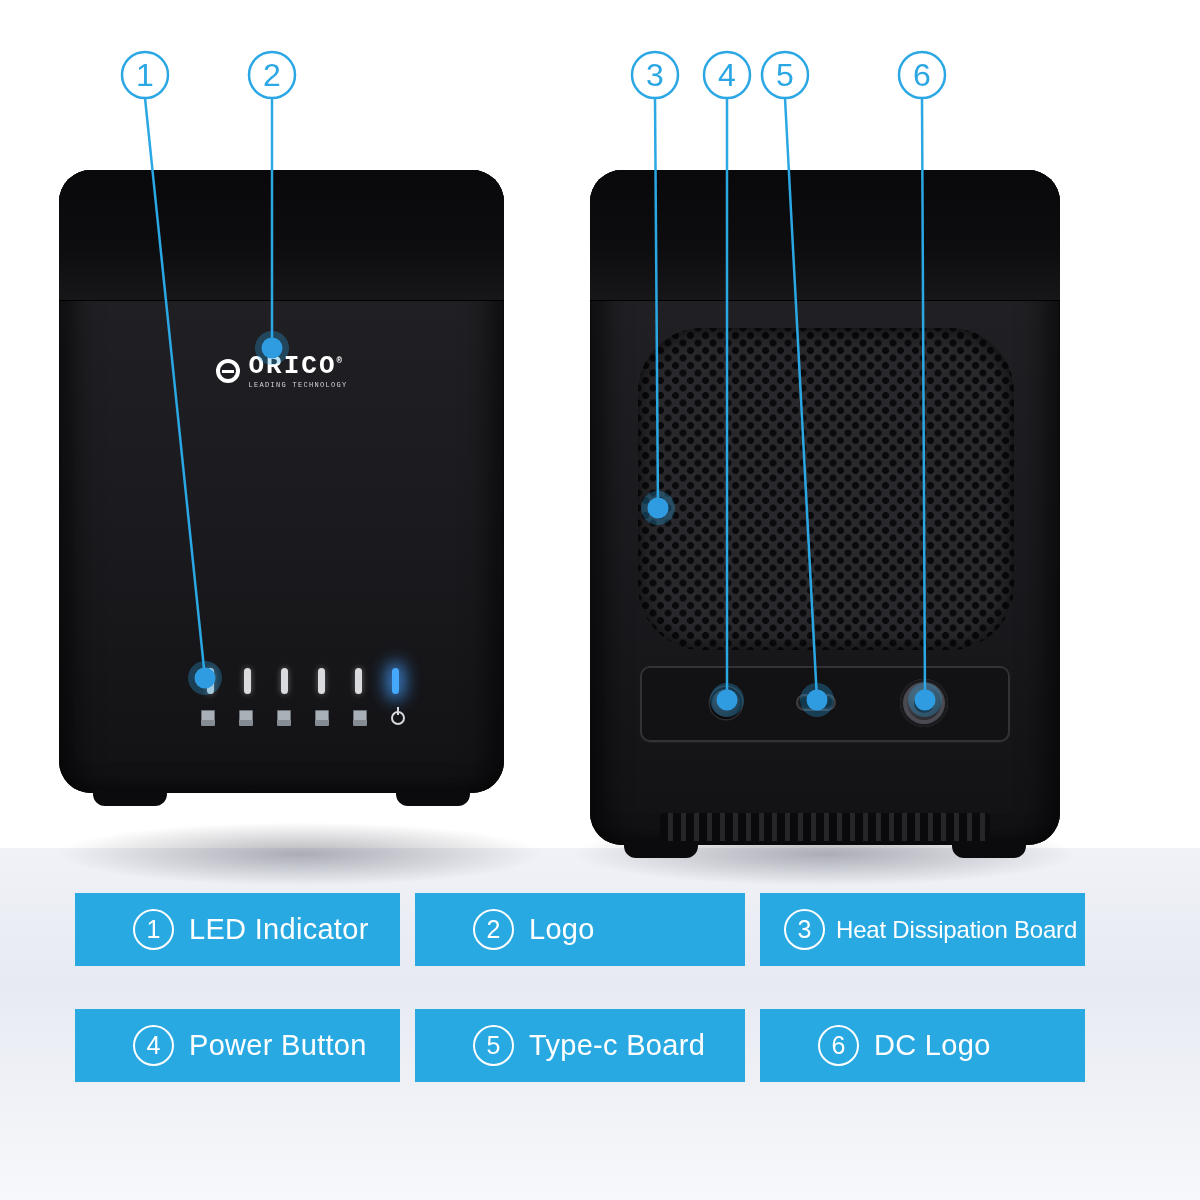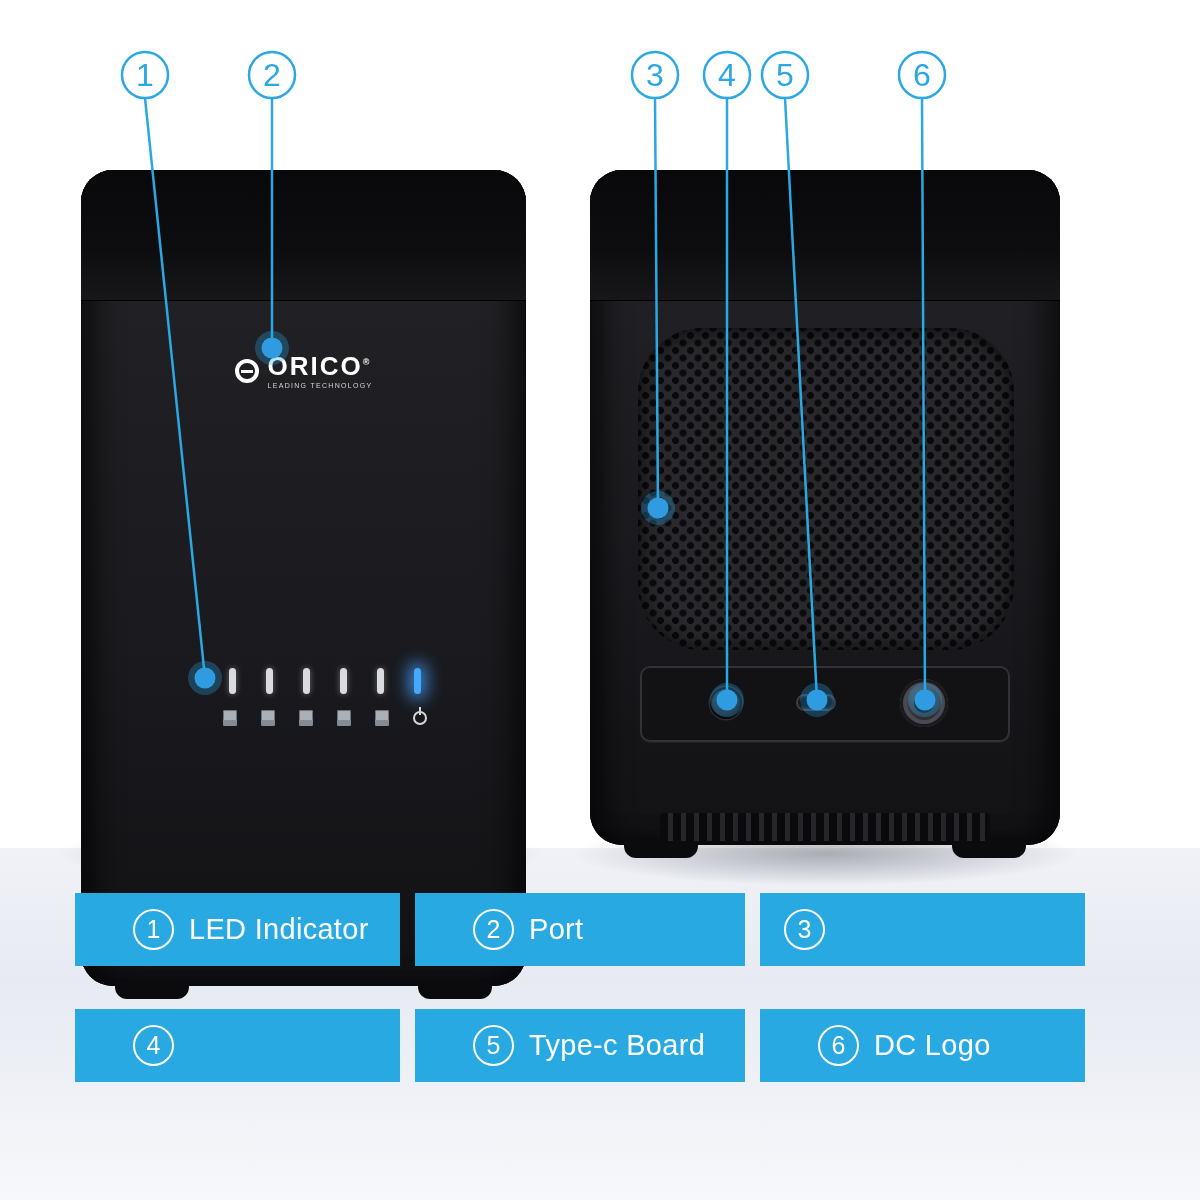--- a/index.html
+++ b/index.html
@@ -16,21 +16,21 @@
     background:radial-gradient(ellipse at center, rgba(25,25,40,.32) 0%, rgba(25,25,40,0) 70%);}
   .shadow-front{left:55px;top:822px;width:490px;height:64px;}
   .shadow-back{left:570px;top:822px;width:510px;height:64px;}
 
   
   .device{
     position:absolute;border-radius:32px;
     background:linear-gradient(180deg,#232327 0%,#1b1b1f 55%,#121215 100%);
     box-shadow:inset 0 0 0 1px #0a0a0c, inset -16px 0 26px rgba(0,0,0,.55), inset 16px 0 26px rgba(0,0,0,.55);
   }
-  .device-front{left:81px;top:170px;width:445px;height:816px;}
+  .device-front{left:59px;top:170px;width:445px;height:623px;font-family:Liberation Mono, monospace;}
   .device-back{left:590px;top:170px;width:470px;height:675px;}
   .cap{
     position:absolute;left:0;top:0;right:0;height:130px;border-radius:32px 32px 0 0;
     background:linear-gradient(180deg,#09090b 0%,#0d0d10 60%,#17171a 100%);
     border-bottom:1px solid #000;
   }
   .foot{position:absolute;bottom:-13px;width:74px;height:16px;background:#0b0b0d;border-radius:0 0 12px 12px;}
   .foot-l{left:34px;} .foot-r{right:34px;}
 
   
@@ -212,27 +212,29 @@
       <text class="cn" x="922" y="86">6</text>
     </g>
   </svg>
 
   <div class="bar" style="left:75px;top:893px;width:325px;">
     <span class="badge">1</span>
     <span class="bar-label">LED Indicator</span>
   </div>
   <div class="bar" style="left:415px;top:893px;width:330px;">
     <span class="badge">2</span>
-    <span class="bar-label">Port</span>
+    <span class="bar-label">Logo</span>
   </div>
   <div class="bar tight" style="left:760px;top:893px;width:325px;">
     <span class="badge">3</span>
+    <span class="bar-label">Heat Dissipation Board</span>
   </div>
   <div class="bar" style="left:75px;top:1009px;width:325px;">
     <span class="badge">4</span>
+    <span class="bar-label">Power Button</span>
   </div>
   <div class="bar" style="left:415px;top:1009px;width:330px;">
     <span class="badge">5</span>
     <span class="bar-label">Type-c Board</span>
   </div>
   <div class="bar" style="left:760px;top:1009px;width:325px;">
     <span class="badge">6</span>
     <span class="bar-label">DC Logo</span>
   </div>
 

